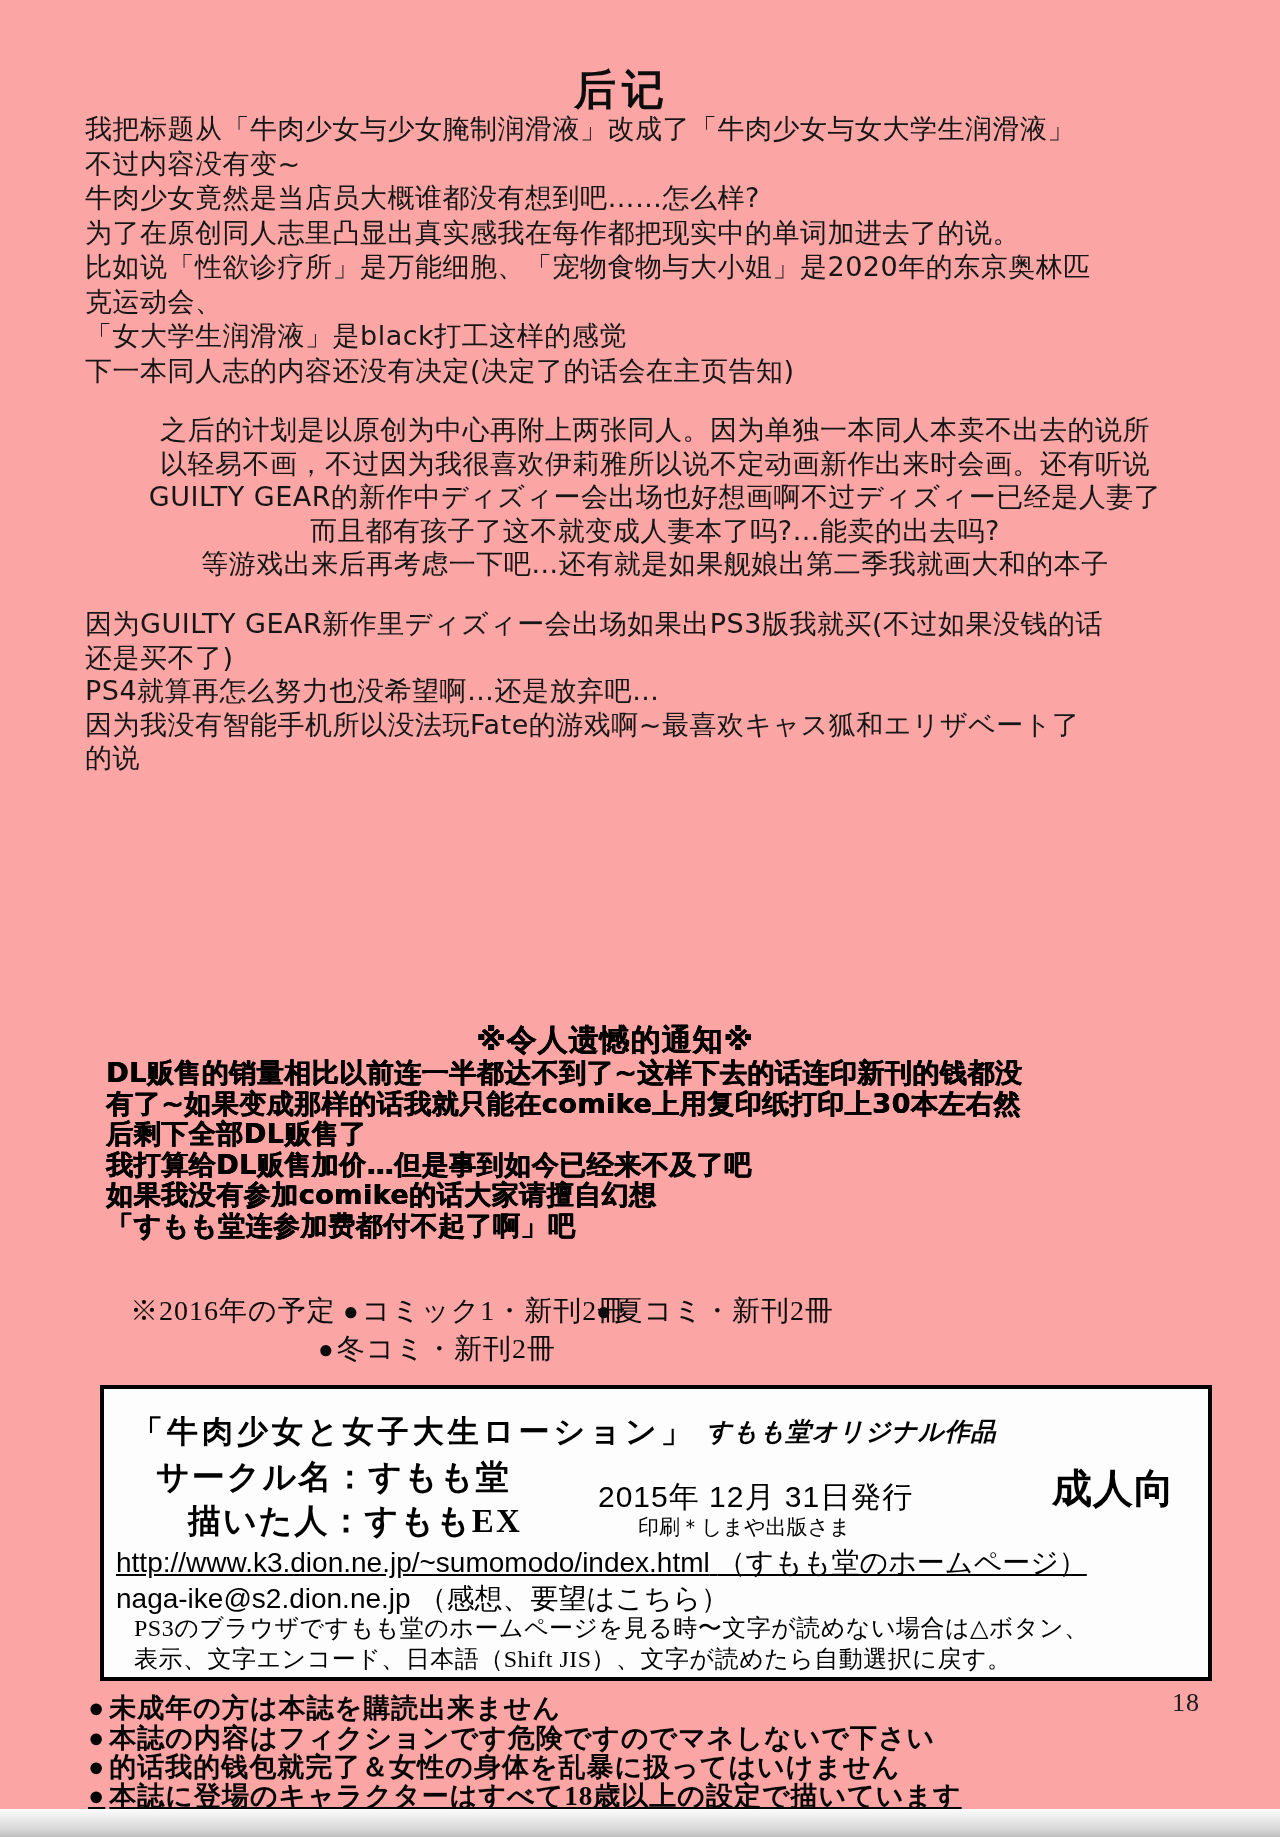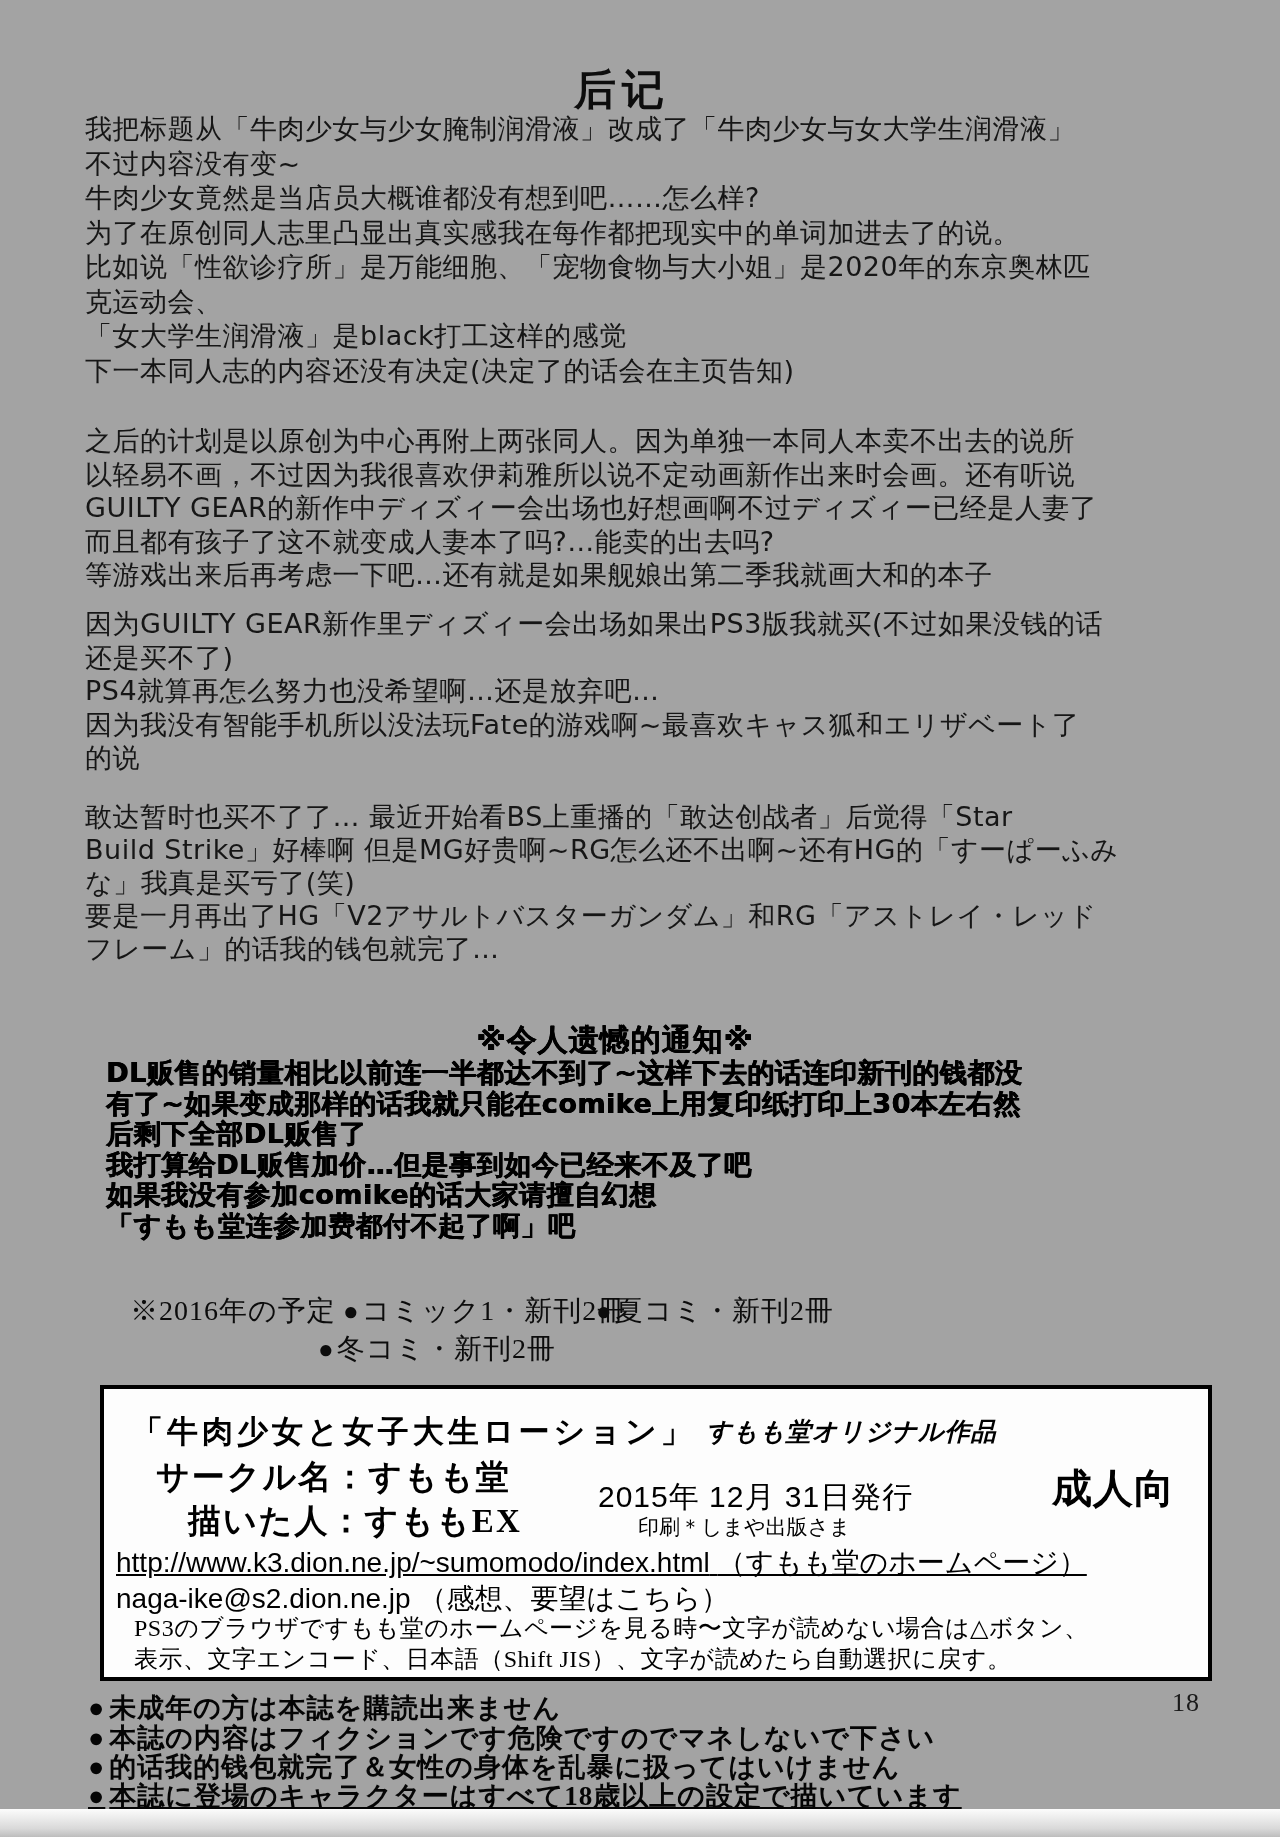--- a/index.html
+++ b/index.html
@@ -1,40 +1,40 @@
 <!DOCTYPE html>
 <html><head>
 <meta charset="utf-8">
 <style>
   html,body{margin:0;padding:0;}
   body{background:#e9e9e9;}
   #page{
     position:relative;
     width:1280px;height:1837px;
-    background:#a3a3a3;
+    background:#fca5a5;
     overflow:hidden;
     font-family:"DejaVu Sans",sans-serif;
     color:#141414;
   }
   .hand{font-family:"DejaVu Sans",sans-serif;}
   .mincho{font-family:"Liberation Serif","DejaVu Serif",serif;}
   .gothic{font-family:"Liberation Sans","DejaVu Sans",sans-serif;}
   .abs{position:absolute;}
   .pre{white-space:pre-line;}
 
   #page-title{
     top:62px;left:0;width:1244px;text-align:center;
     font-size:42px;font-weight:bold;letter-spacing:6px;color:#0d0d0d;
   }
   .para{
     left:85px;width:1140px;font-size:27px;color:#161616;
     letter-spacing:0.5px;
   }
   #para1{top:112px;line-height:34.5px;}
-  #para2{top:424px;line-height:33.5px;}
+  #para2{top:413px;line-height:33.5px;text-align:center;}
   #para3{top:607px;line-height:33.5px;}
   #para4{top:800px;line-height:33px;}
 
   #notice-heading{
     top:1020px;left:0;width:1230px;text-align:center;
     font-size:30px;font-weight:800;color:#000;
     text-shadow:0.6px 0 0 #000, 0 0.4px 0 #000;
     letter-spacing:1px;
   }
   #notice-body{
@@ -105,25 +105,20 @@
   <div id="para2" class="abs para hand pre">之后的计划是以原创为中心再附上两张同人。因为单独一本同人本卖不出去的说所
 以轻易不画，不过因为我很喜欢伊莉雅所以说不定动画新作出来时会画。还有听说
 GUILTY GEAR的新作中ディズィー会出场也好想画啊不过ディズィー已经是人妻了
 而且都有孩子了这不就变成人妻本了吗?…能卖的出去吗?
 等游戏出来后再考虑一下吧…还有就是如果舰娘出第二季我就画大和的本子</div>
   <div id="para3" class="abs para hand pre">因为GUILTY GEAR新作里ディズィー会出场如果出PS3版我就买(不过如果没钱的话
 还是买不了)
 PS4就算再怎么努力也没希望啊…还是放弃吧…
 因为我没有智能手机所以没法玩Fate的游戏啊~最喜欢キャス狐和エリザベート了
 的说</div>
-  <div id="para4" class="abs para hand pre">敢达暂时也买不了了… 最近开始看BS上重播的「敢达创战者」后觉得「Star
-Build Strike」好棒啊 但是MG好贵啊~RG怎么还不出啊~还有HG的「すーぱーふみ
-な」我真是买亏了(笑)
-要是一月再出了HG「V2アサルトバスターガンダム」和RG「アストレイ・レッド
-フレーム」的话我的钱包就完了…</div>
 
   <div id="notice-heading" class="abs hand">※令人遗憾的通知※</div>
   <div id="notice-body" class="abs hand pre">DL贩售的销量相比以前连一半都达不到了~这样下去的话连印新刊的钱都没
 有了~如果变成那样的话我就只能在comike上用复印纸打印上30本左右然
 后剩下全部DL贩售了
 我打算给DL贩售加价…但是事到如今已经来不及了吧
 如果我没有参加comike的话大家请擅自幻想
 「すもも堂连参加费都付不起了啊」吧</div>
 
   <div id="sched-prefix" class="abs sched mincho">※2016年の予定</div>

